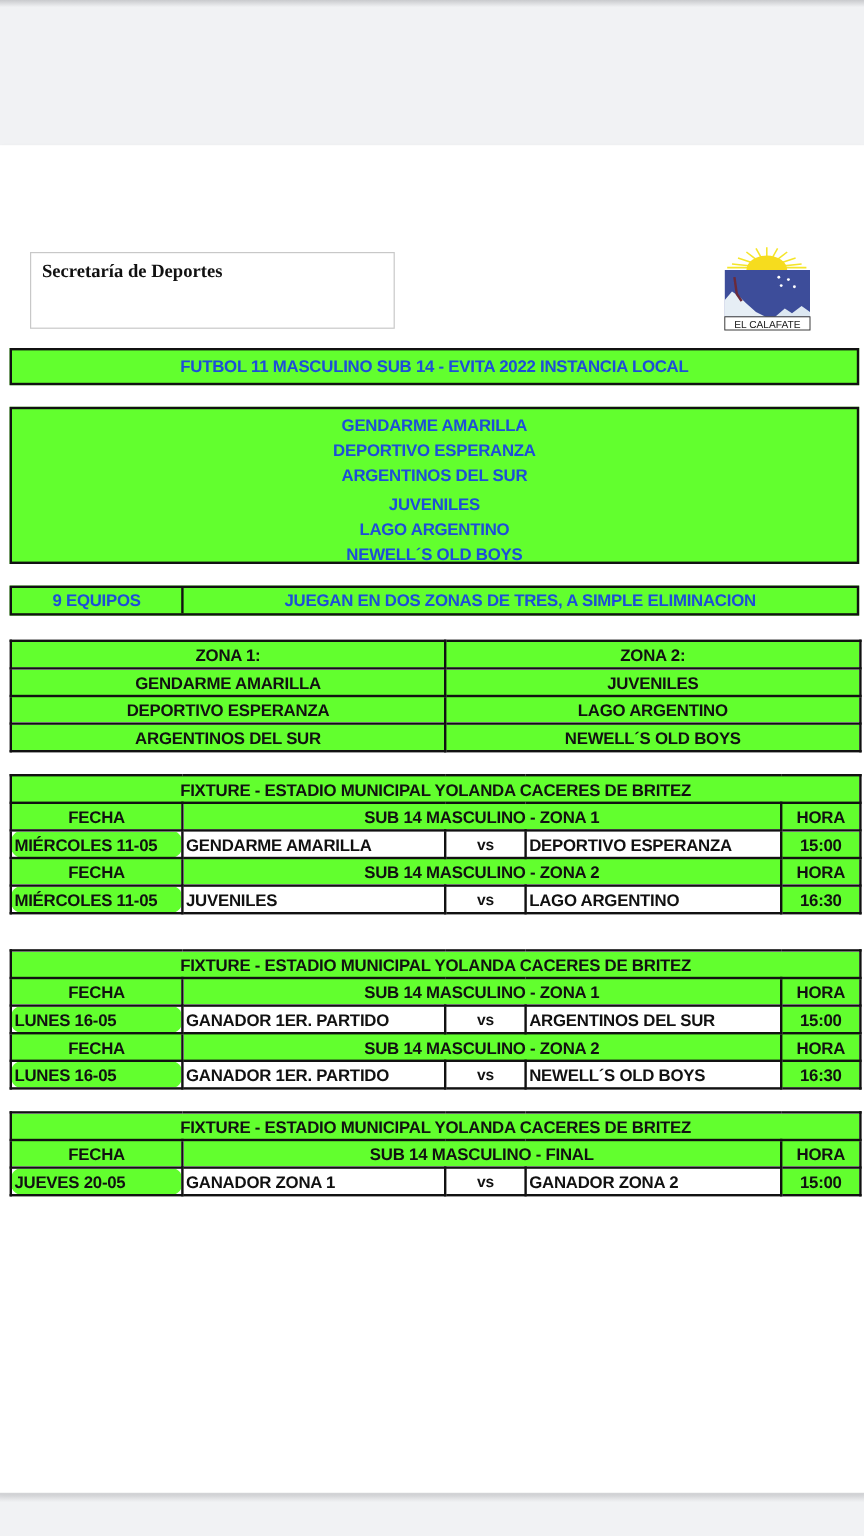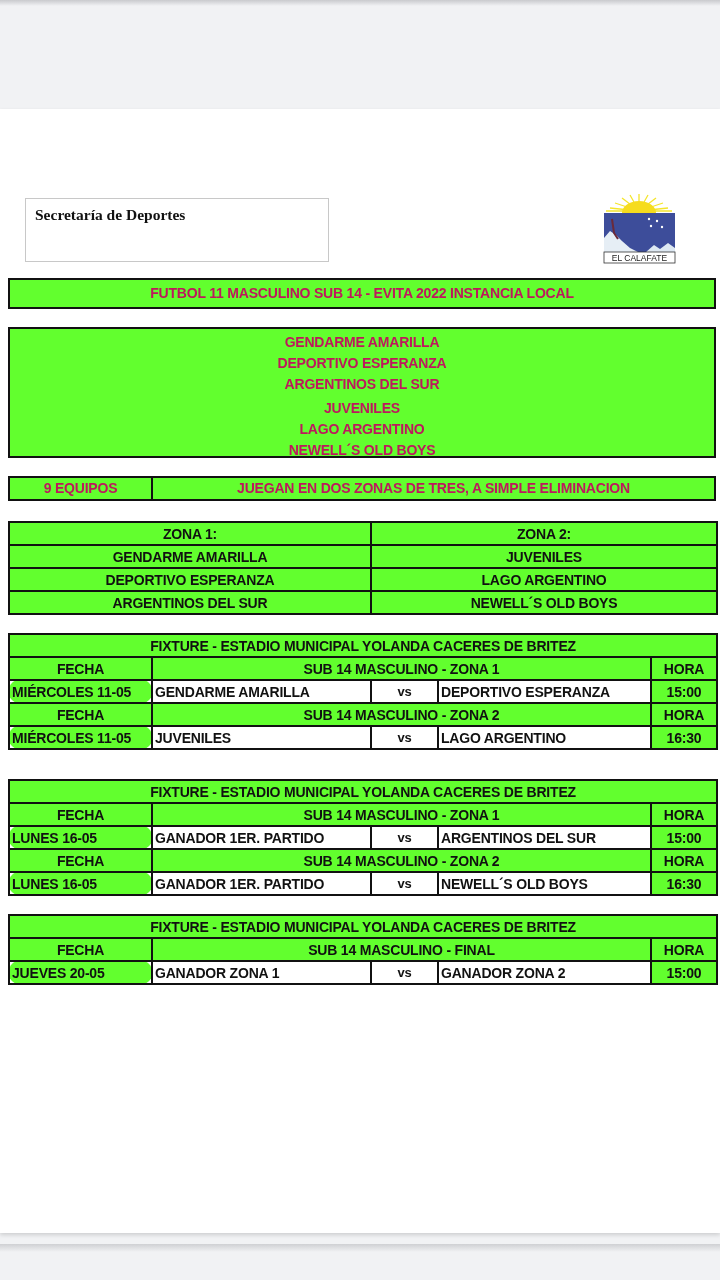--- a/index.html
+++ b/index.html
@@ -1,19 +1,19 @@
 <!DOCTYPE html>
 <html><head>
 <meta charset="utf-8">
 <style>
   * { box-sizing: border-box; margin: 0; padding: 0; }
   html, body { width: 720px; height: 1280px; overflow: hidden; }
   body { background: #f1f2f4; font-family: "Liberation Sans", sans-serif; position: relative; }
   .page {
-    position: absolute; left: 0; top: 109px; width: 720px; height: 1124px;
+    position: absolute; left: 0; top: 121px; width: 720px; height: 1124px;
     background: #ffffff;
     box-shadow: 0 2px 4px rgba(0,0,0,0.15);
   }
   .top-shadow { position: absolute; left:0; top:0; width:720px; height:6px;
     background: linear-gradient(#c9cacd, rgba(241,242,244,0)); }
   .bottom-shadow { position: absolute; left:0; top:1244px; width:720px; height:8px;
     background: linear-gradient(#cfd0d3, rgba(241,242,244,0)); }
 
   .header-box {
     position: absolute; left: 25px; top: 89px; width: 304px; height: 64px;
@@ -22,21 +22,21 @@
     font-family: "Liberation Serif", "DejaVu Serif", serif;
     font-weight: bold; font-size: 15.5px; line-height: 20px; color: #111;
   }
   .logo {
     position: absolute; left: 602px; top: 84px; width: 75px; height: 73px;
   }
 
   .g { background: #62ff2e; }
   .bx { position: absolute; left: 8px; width: 708px; border: 2px solid #111; }
   .sans { font-family: "Liberation Sans Narrow", "Liberation Sans", sans-serif; }
-  .txt { font-weight: bold; color: #be185d; font-size: 14px; letter-spacing: -0.2px; }
+  .txt { font-weight: bold; color: #1d4ed8; font-size: 14px; letter-spacing: -0.2px; }
 
   .title-bar { top: 169px; height: 31px; text-align: center; line-height: 27px; }
   .teams-box { top: 218px; height: 131px; text-align: center; padding-top: 3px; }
   .teams-box div { height: 21px; line-height: 21px; }
   .teams-box div.gap { margin-top: 3px; }
 
   .info-bar { top: 367px; height: 25px; display: flex; }
   .info-bar .c1 { width: 143px; border-right: 2px solid #111; text-align: center; line-height: 21px; }
   .info-bar .c2 { flex: 1; text-align: center; line-height: 21px; }
 

